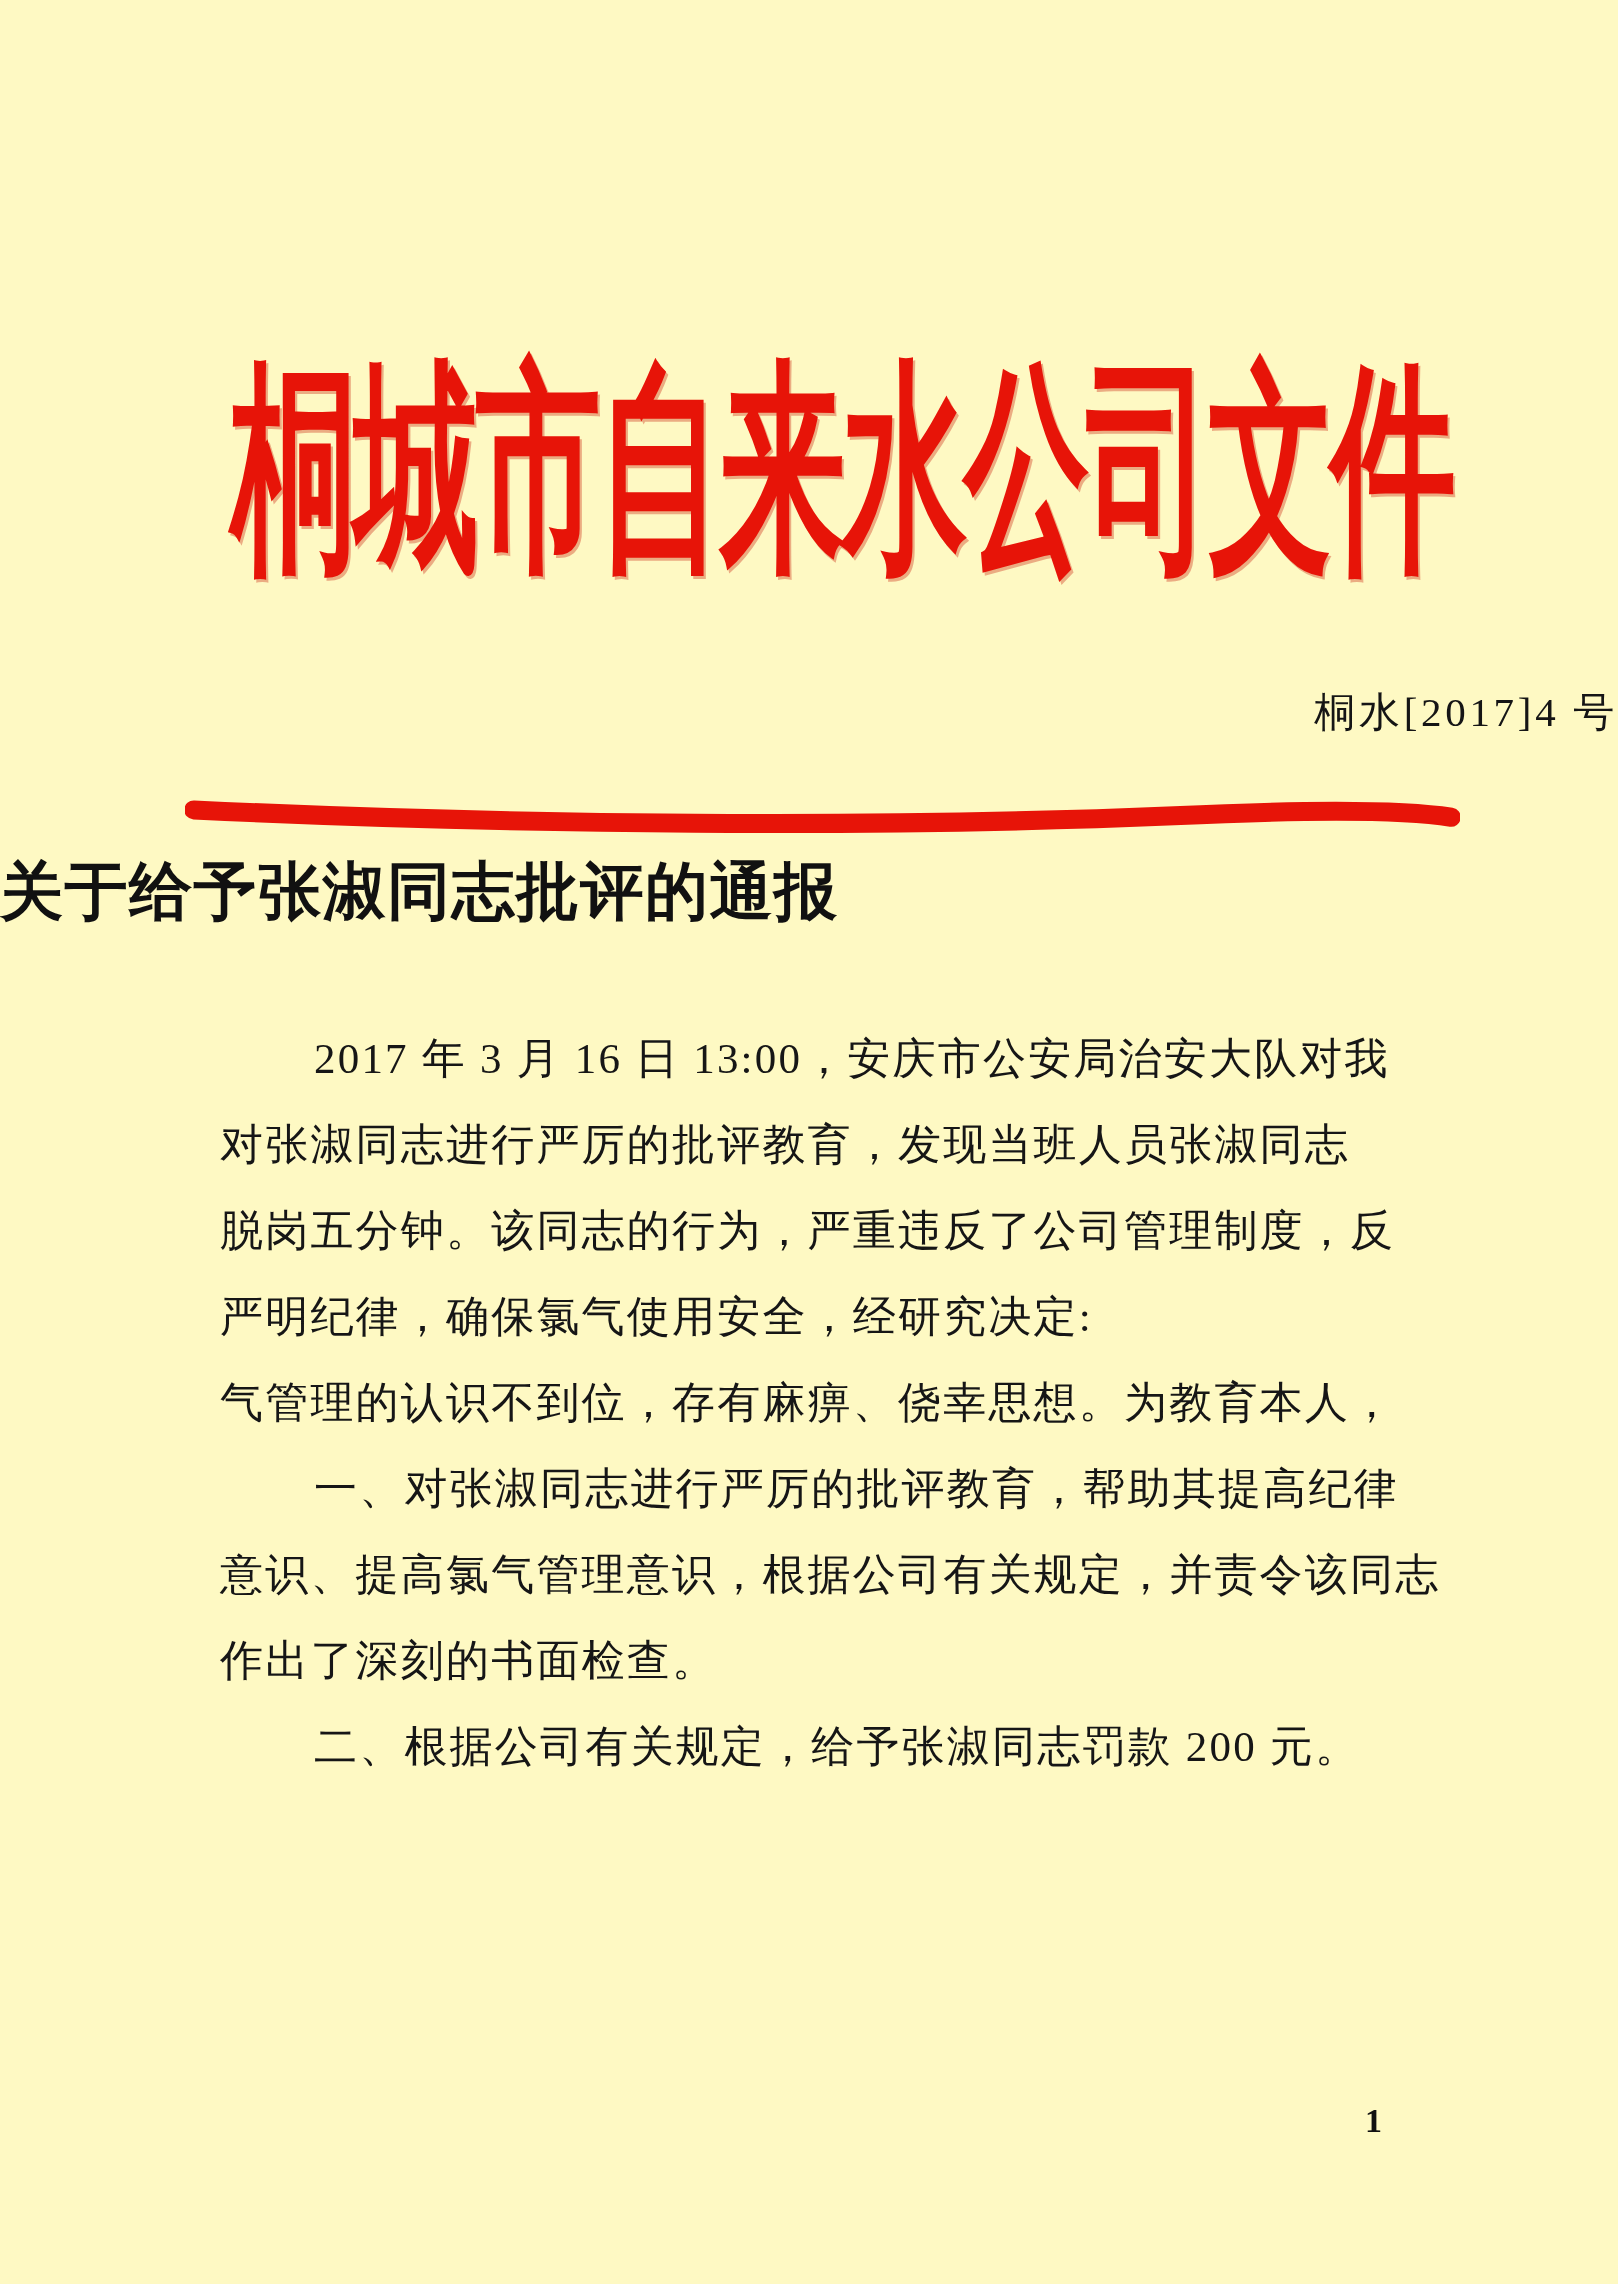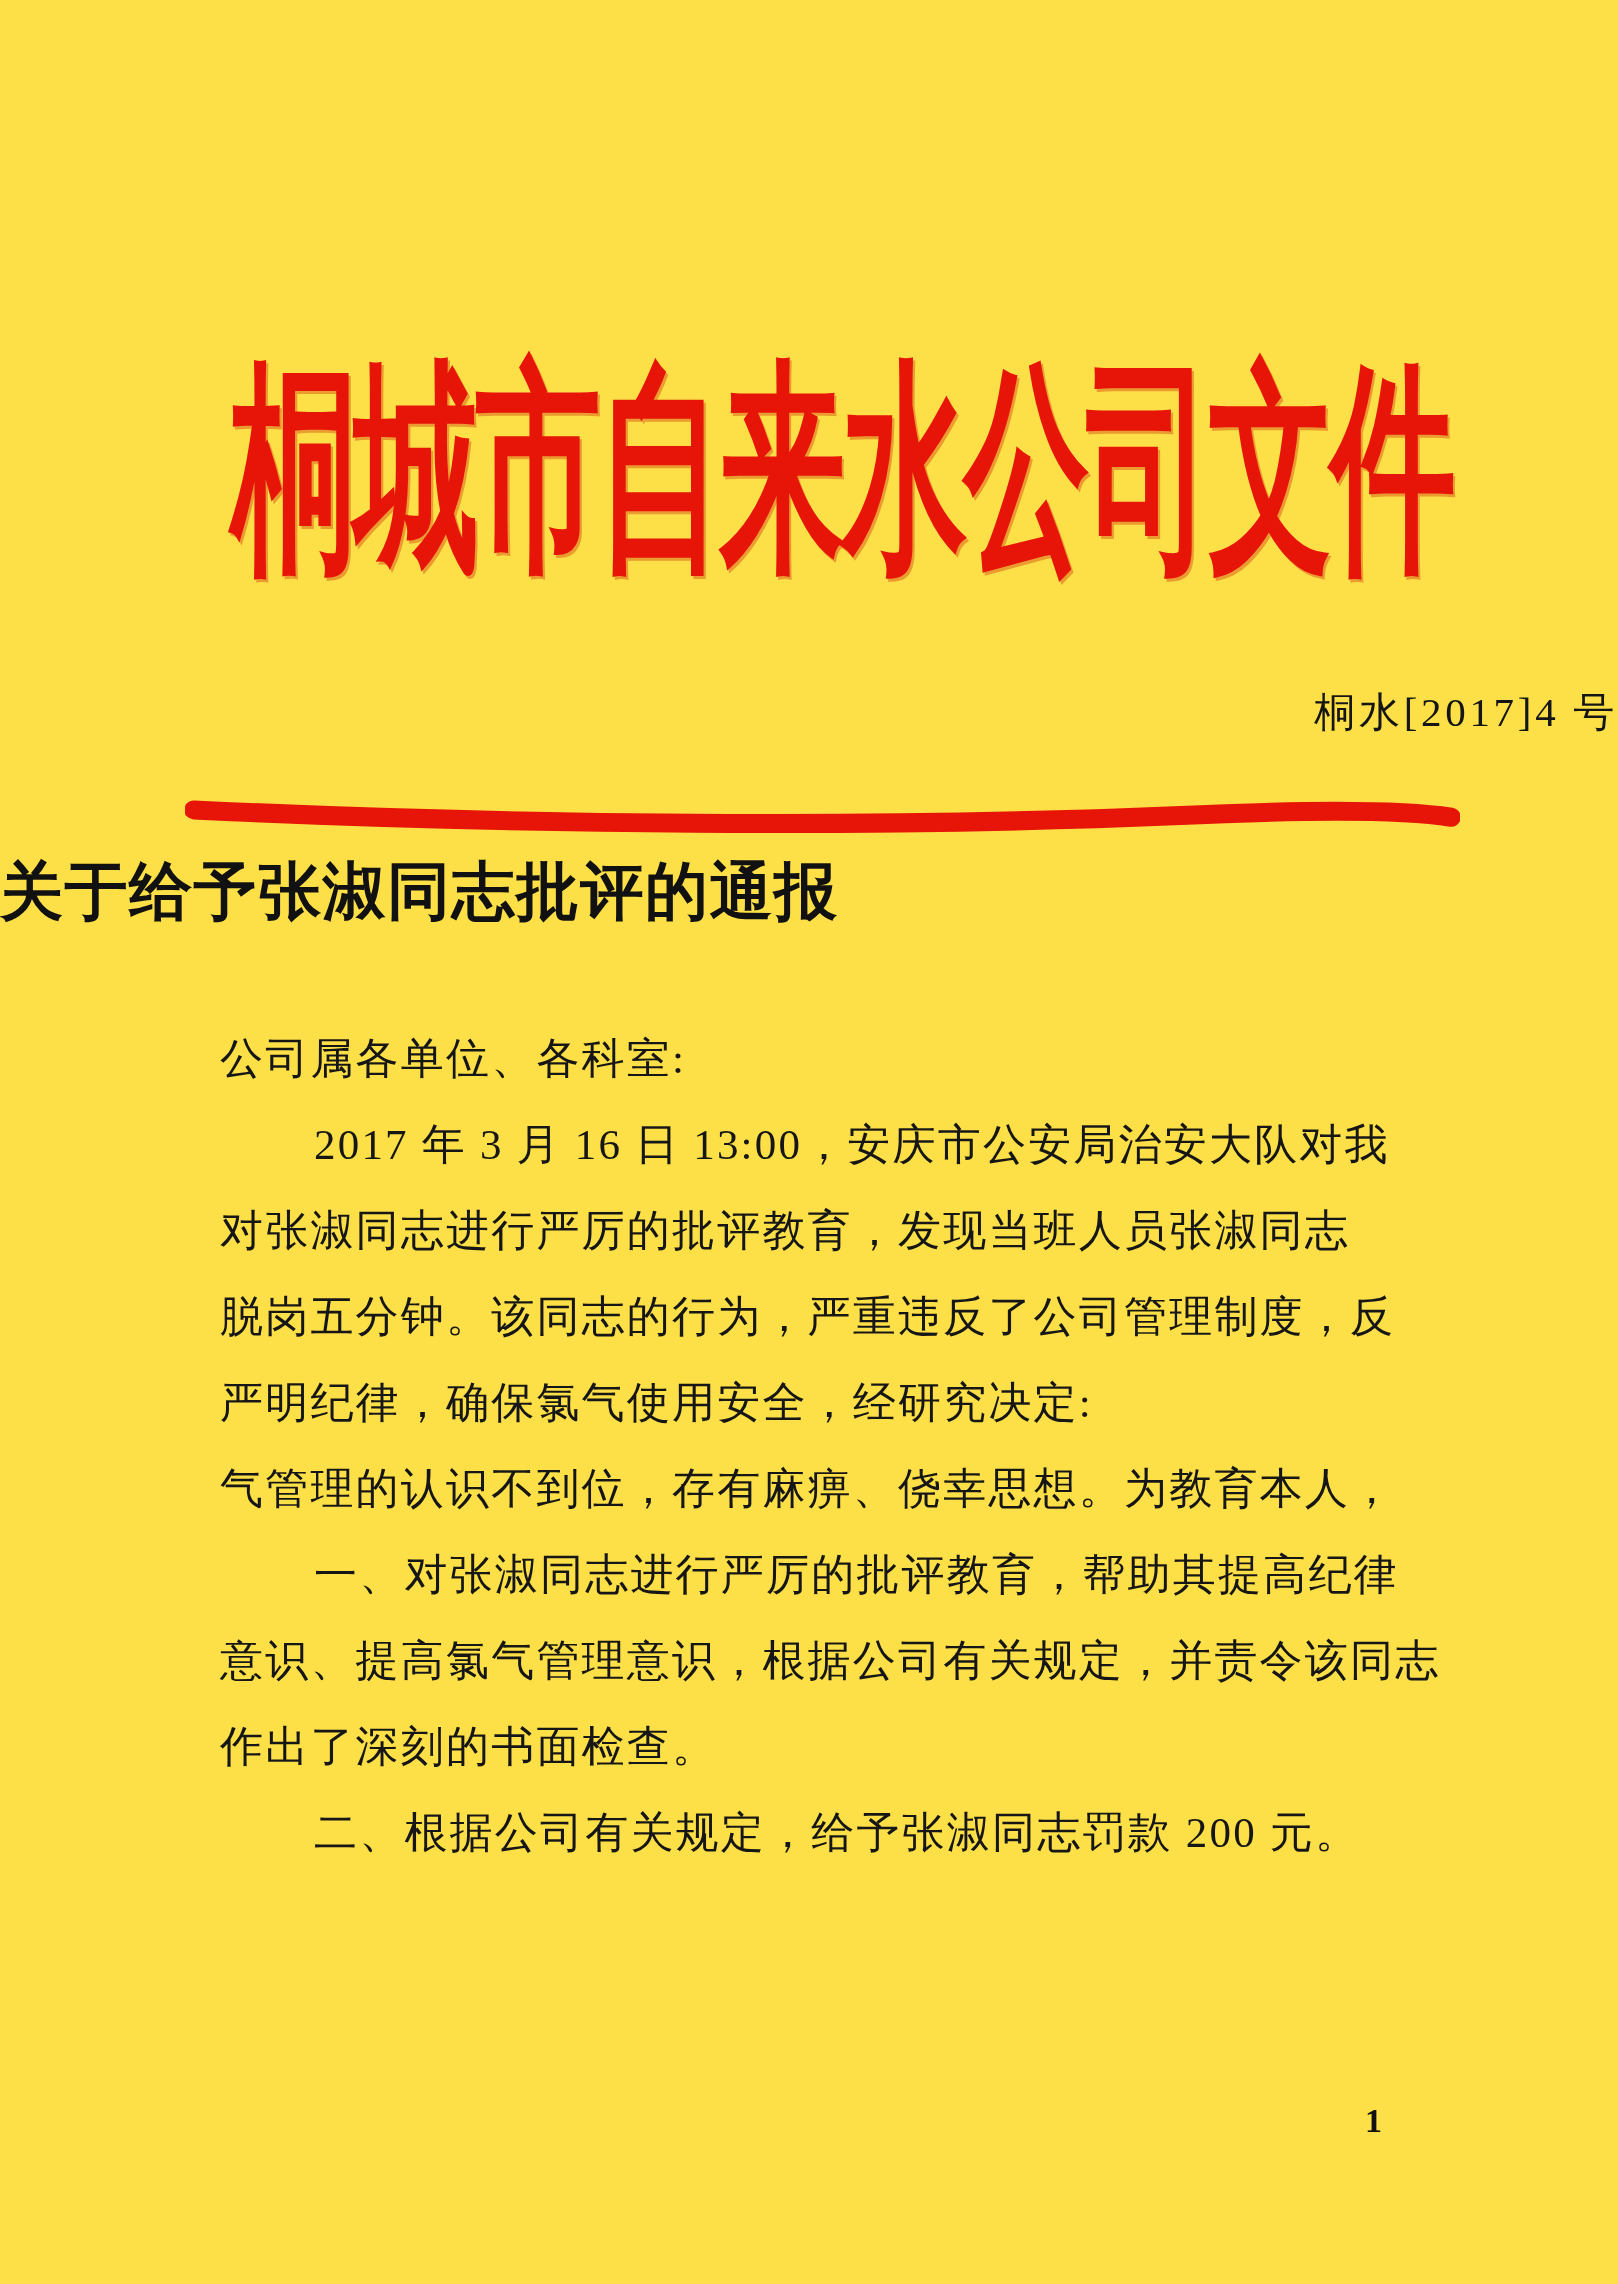--- a/index.html
+++ b/index.html
@@ -1,20 +1,20 @@
 <!DOCTYPE html>
 <html style="font-size:11.7px"><head>
 <meta charset="utf-8">
 <style>
   html, body { margin: 0; padding: 0; background: #ffffff; }
   .page {
     position: relative;
     width: 1618px;
     height: 2284px;
-    background: #fde047;
+    background: #fef9c3;
     overflow: hidden;
     font-family: "Liberation Serif", "DejaVu Serif", serif;
   }
   .masthead {
     position: absolute;
     top: 321px;
     left: 0;
     width: 100%;
     text-align: center;
     font-size: 125px;
@@ -85,21 +85,20 @@
 
   <div class="doc-number">桐水[2017]4 号</div>
 
   <svg class="red-rule" width="1275" height="47" viewBox="0 0 1740 64">
     <path d="M12 23 C 450 44, 950 48, 1350 31 C 1500 24, 1650 21, 1728 33" stroke="#e71408" stroke-width="26" fill="none" stroke-linecap="round"></path>
   </svg>
 
   <div class="doc-title">关于给予张淑同志批评的通报</div>
 
   <div class="body">
-    <div class="line">公司属各单位、各科室:</div>
     <div class="line indent">2017 年 3 月 16 日 13:00，安庆市公安局治安大队对我</div>
     <div class="line">对张淑同志进行严厉的批评教育，发现当班人员张淑同志</div>
     <div class="line">脱岗五分钟。该同志的行为，严重违反了公司管理制度，反</div>
     <div class="line">严明纪律，确保氯气使用安全，经研究决定:</div>
     <div class="line">气管理的认识不到位，存有麻痹、侥幸思想。为教育本人，</div>
     <div class="line indent">一、对张淑同志进行严厉的批评教育，帮助其提高纪律</div>
     <div class="line">意识、提高氯气管理意识，根据公司有关规定，并责令该同志</div>
     <div class="line">作出了深刻的书面检查。</div>
     <div class="line indent">二、根据公司有关规定，给予张淑同志罚款 200 元。</div>
   </div>

